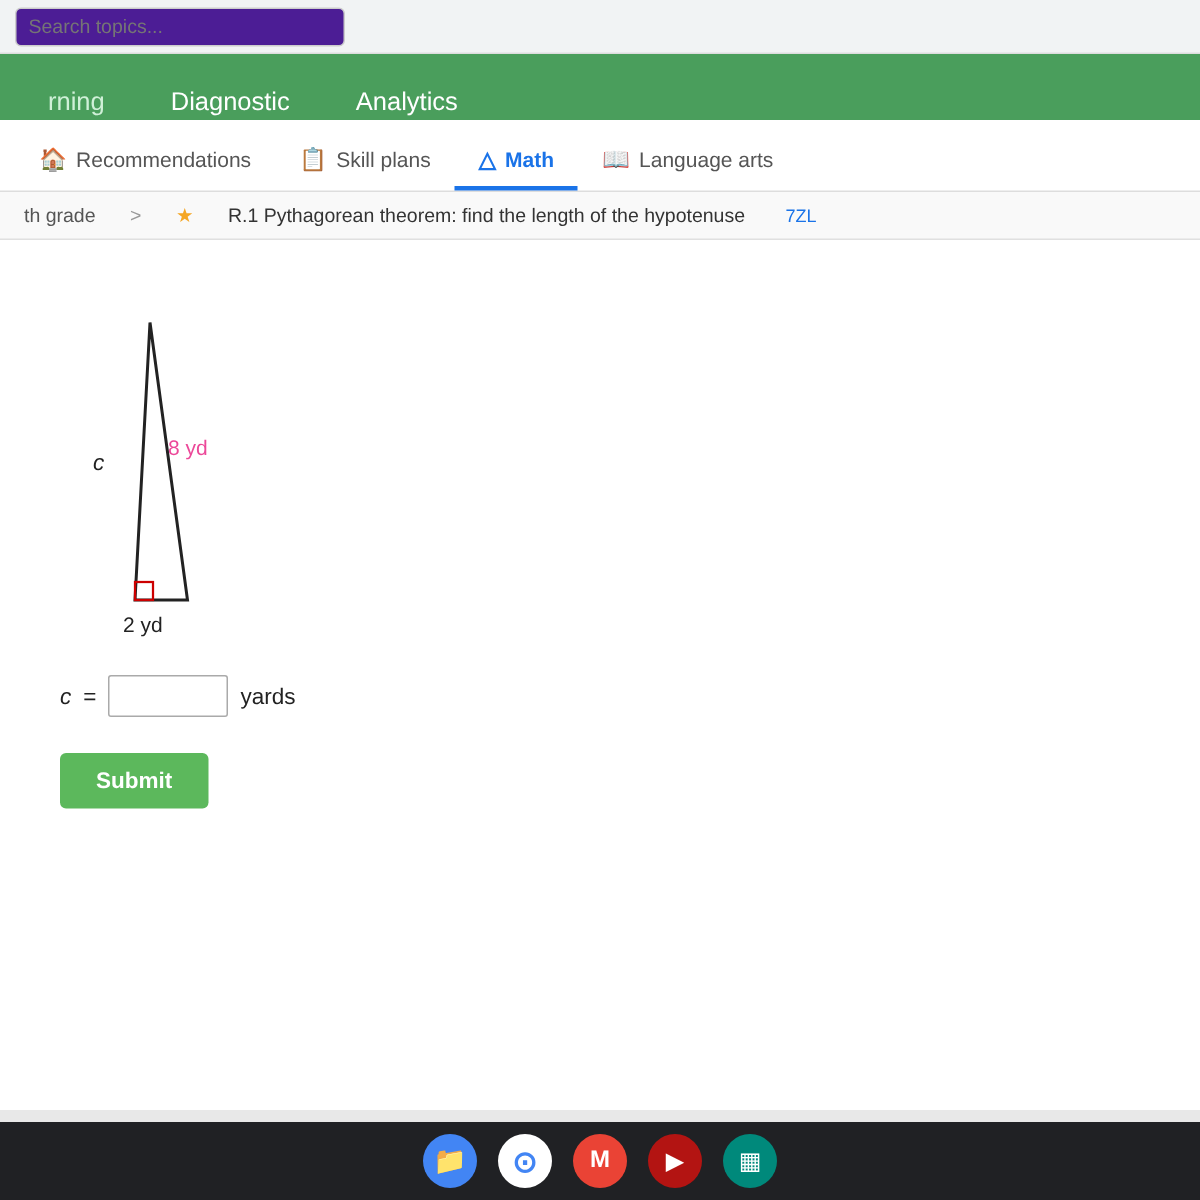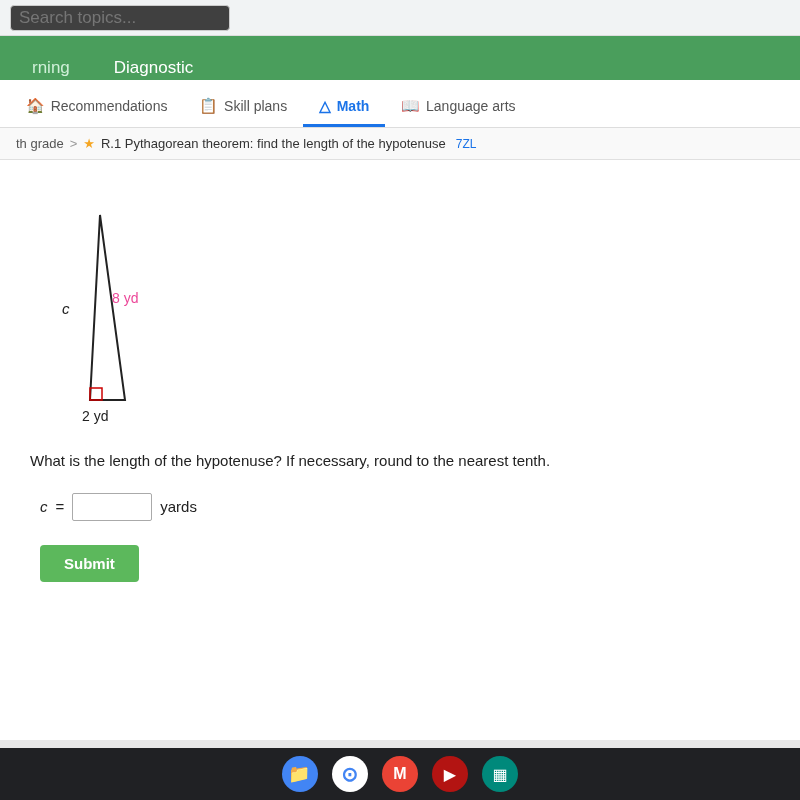--- a/index.html
+++ b/index.html
@@ -67,21 +67,21 @@
 
     
     .breadcrumb {
       background: #f9f9f9;
       border-bottom: 1px solid #e0e0e0;
       padding: 8px 16px;
       font-size: 13px;
       color: #555;
       display: flex;
       align-items: center;
-      gap: 6px;
+      gap: 23px;
     }
     .breadcrumb .grade {
       color: #555;
     }
     .breadcrumb .chevron {
       color: #999;
     }
     .breadcrumb .skill-name {
       color: #333;
       font-size: 13px;
@@ -224,43 +224,46 @@
     
     .search-bar-area {
       background: #f1f3f4;
       height: 36px;
       display: flex;
       align-items: center;
       padding: 0 10px;
       border-bottom: 1px solid #ddd;
     }
     .search-input-fake {
-      background: #404040;
+      background: #4c1d95;
       border: 1px solid #ccc;
       border-radius: 4px;
       height: 26px;
       width: 220px;
       padding: 0 8px;
-      font-size: 17px;
+      font-size: 13px;
       color: #999;
     }
   </style>
 </head>
 <body>
 
 <div class="search-bar-area">
   <input class="search-input-fake" type="text" placeholder="Search topics..." style="">
 </div>
 
 <div class="top-nav">
   <div class="top-nav-item">
     <span>rning</span>
   </div>
   <div class="top-nav-item active">
     <span>Diagnostic</span>
+  </div>
+  <div class="top-nav-item active">
+    <span>Analytics</span>
   </div>
 </div>
 
 <div class="tab-bar">
   <div class="tab">
     <span class="tab-icon">🏠</span>
     <span>Recommendations</span>
   </div>
   <div class="tab">
     <span class="tab-icon">📋</span>
@@ -293,21 +296,20 @@
       <polygon points="40,5 65,190 30,190" fill="none" stroke="#222" stroke-width="2"></polygon>
 
       <rect x="30" y="178" width="12" height="12" fill="none" stroke="#cc0000" stroke-width="1.5"></rect>
     </svg>
     <span class="label-c">c</span>
     <span class="label-8yd">8 yd</span>
     <span class="label-2yd">2 yd</span>
   </div>
 
   
-  <p class="question-text">What is the length of the hypotenuse? If necessary, round to the nearest tenth.</p>
 
   
   <div class="answer-row">
     <span class="answer-label">c</span>
     <span class="equals">=</span>
     <input class="answer-input" type="text" placeholder="" style="">
     <span class="units-label">yards</span>
   </div>
 
   

